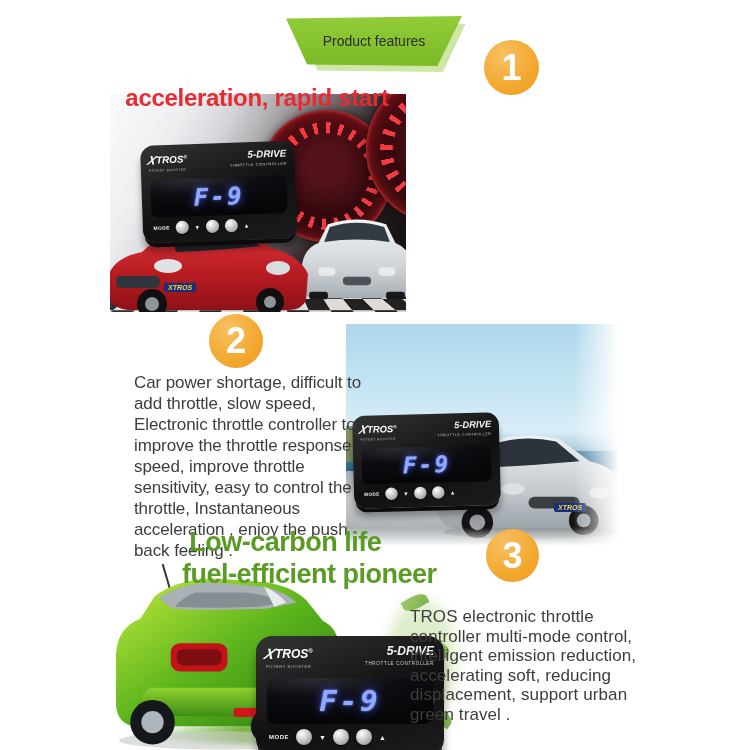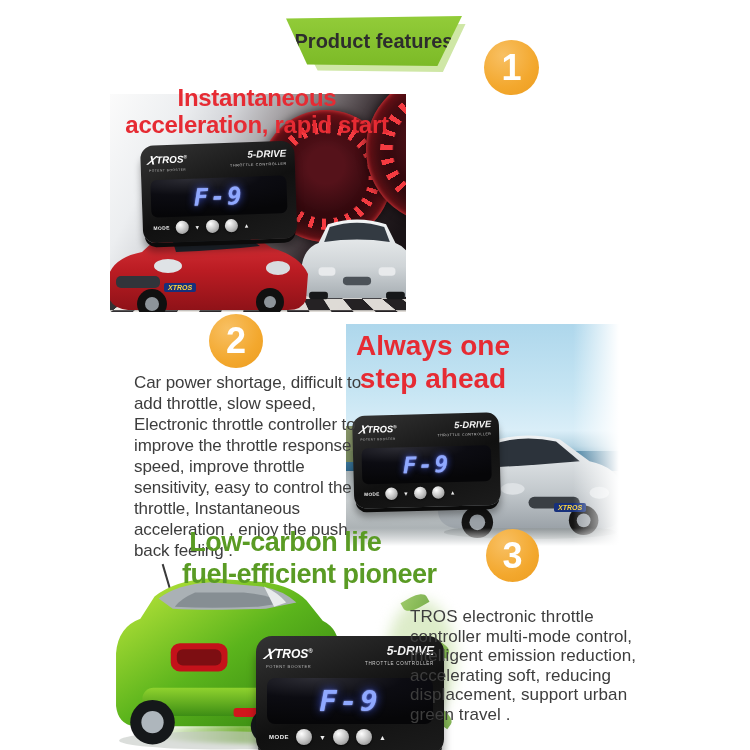--- a/index.html
+++ b/index.html
@@ -7,21 +7,21 @@
             font-family:"Liberation Sans", sans-serif; }
 
   
   .banner-wrap { position:absolute; left:286px; top:16px; width:184px; height:56px; z-index:6; }
   .banner-shadow { position:absolute; left:9px; top:8px; width:174px; height:48px;
        background:#cfe7a6; clip-path:polygon(0% 4%, 98% 0%, 85% 100%, 13% 97%); }
   .banner { position:absolute; left:0; top:0; width:176px; height:50px;
        background:linear-gradient(180deg,#92cc39,#7cba27);
        clip-path:polygon(0% 5%, 100% 0%, 86% 100%, 12% 97%);
        display:flex; align-items:center; justify-content:center; }
-  .banner-label { font-size:20px; color:#2d2d2d; font-weight:700;text-align:right; }
+  .banner-label { font-size:14px; color:#2d2d2d; font-weight:400;text-align:right; }
 
   
   .step-badge { position:absolute; border-radius:50%; display:flex; align-items:center; justify-content:center;
        color:#fff; font-weight:bold; z-index:7;
        background:radial-gradient(circle at 35% 28%, #f8c063, #f3a82e 60%, #ec9c1e); }
   #badge1 { left:484px; top:40px;  width:55px; height:55px; font-size:36px; }
   #badge2 { left:209px; top:314px; width:54px; height:54px; font-size:36px; }
   #badge3 { left:486px; top:529px; width:53px; height:53px; font-size:36px; }
 
   
@@ -170,21 +170,20 @@
       <ellipse cx="176" cy="62" rx="12" ry="7" fill="#d8dce0"></ellipse>
       <circle cx="50" cy="98" r="15" fill="#101010"></circle>
         <circle cx="50" cy="98" r="7" fill="#8d949a"></circle>
       <circle cx="168" cy="96" r="14" fill="#101010"></circle>
         <circle cx="168" cy="96" r="6" fill="#8d949a"></circle>
     </svg>
     <span class="wm" style="left:54px; bottom:20px;">XTROS</span>
   </div>
 
   <div class="heading-red" id="heading1">
-    <span class="hline">Instantaneous</span>
     <span class="hline">acceleration, rapid start</span>
   </div>
 
 
   <div class="device" id="device1">
     <div class="dev-top">
       <span class="dev-logo">
         <span class="xmark">X</span><span>TROS</span><sup>®</sup>
         <small>POTENT BOOSTER</small>
       </span>
@@ -228,24 +227,20 @@
       <circle cx="44" cy="110" r="16" fill="#141414"></circle>
         <circle cx="44" cy="110" r="8" fill="#9aa0a6"></circle>
       <circle cx="152" cy="108" r="15" fill="#141414"></circle>
         <circle cx="152" cy="108" r="7" fill="#9aa0a6"></circle>
     </svg>
     <span class="wm" style="left:208px; bottom:34px;">XTROS</span>
     <div class="fadeR"></div>
     <div class="fadeB"></div>
   </div>
 
-  <div class="heading-red" id="heading2">
-    <span class="hline">Always one</span>
-    <span class="hline">step ahead</span>
-  </div>
 
   <p class="body-text" id="body2">Car power shortage, difficult to add throttle, slow speed, Electronic throttle controller to improve the throttle response speed, improve throttle sensitivity, easy to control the throttle, Instantaneous acceleration , enjoy the push back feeling .</p>
 
   <div class="device" id="device2">
     <div class="dev-top">
       <span class="dev-logo">
         <span class="xmark">X</span><span>TROS</span><sup>®</sup>
         <small>POTENT BOOSTER</small>
       </span>
       <span class="dev-model">

